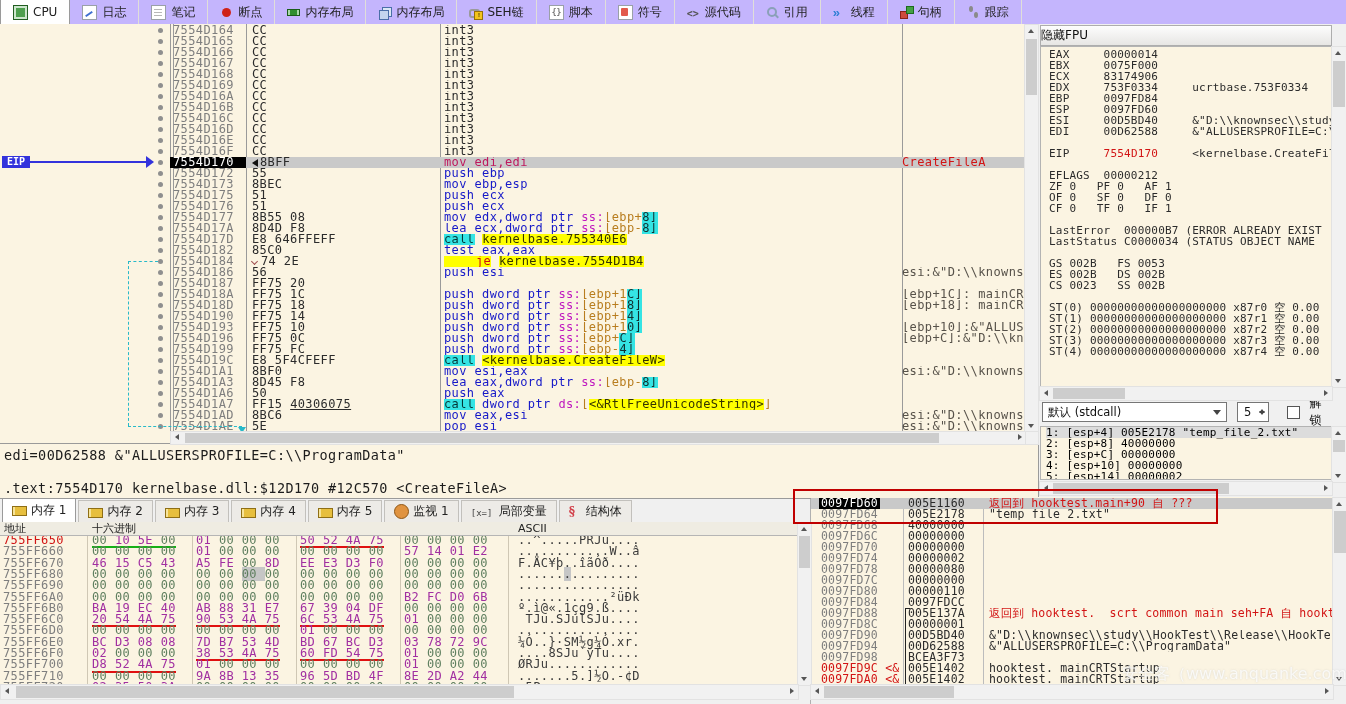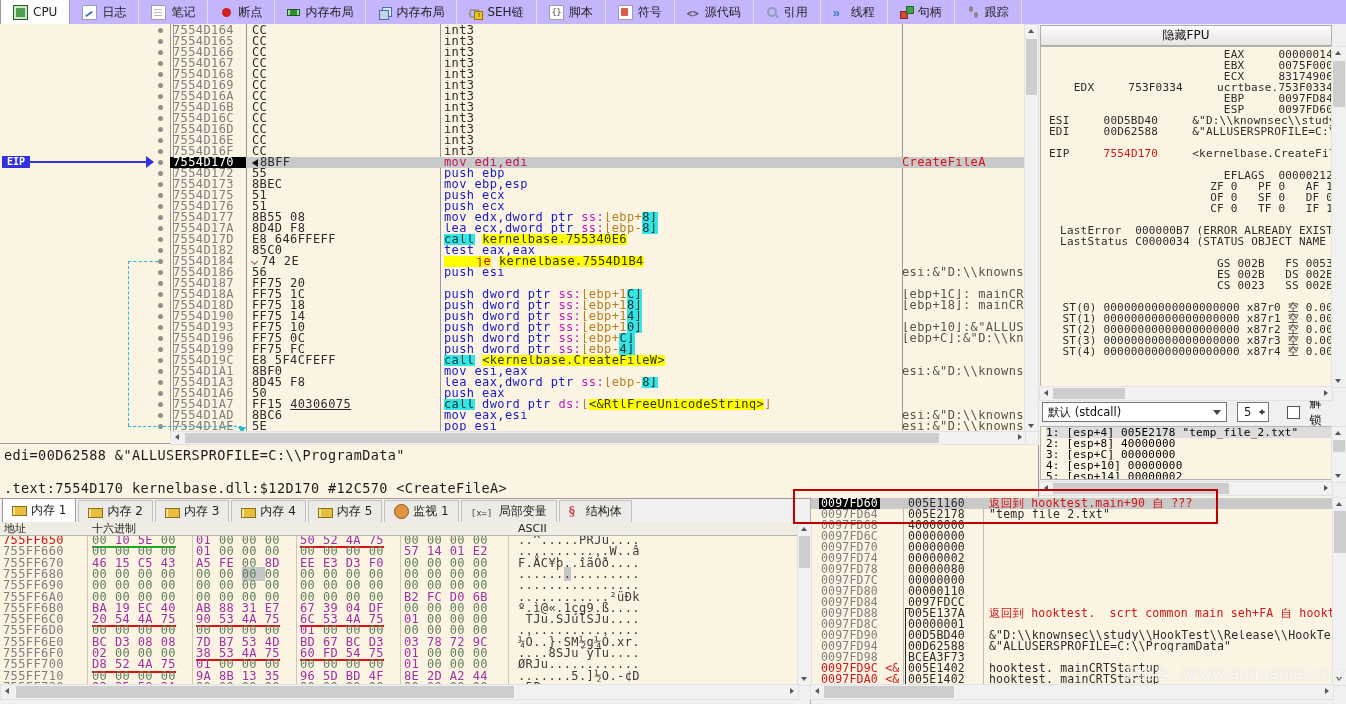--- a/index.html
+++ b/index.html
@@ -84,25 +84,25 @@
   .info { position:absolute; left:0; top:443px; width:1038px; height:54px; background:#fbf4e2;
           border-top:1px solid #9a9a9a; border-bottom:1px solid #9a9a9a; z-index:2; }
   .info .l1 { position:absolute; left:4px; top:3px;  font-size:13.5px; letter-spacing:0.4px; color:#1c1c1c; white-space:pre; }
   .info .l2 { position:absolute; left:4px; top:36px; font-size:13.5px; letter-spacing:0.4px; color:#1c1c1c; white-space:pre; }
 
   
   .rp { position:absolute; left:1038px; top:24px; width:308px; height:473px; background:#f0f0f0;
         border-left:1px solid #9a9a9a; border-bottom:1px solid #9a9a9a; }
   .fpu-btn { position:absolute; left:1px; top:1px; width:290px; height:19px;
              background:linear-gradient(#fdfdfd,#e7e6e4); border:1px solid #adadad;
-             text-align:center; font-size:12px; line-height:19px; color:#111; }
+             text-align:left; font-size:12px; line-height:19px; color:#111; }
   .regs { position:absolute; left:1px; top:22px; width:284px; height:338px; background:#fbf4e2;
           border:1px solid #b3b3b3; padding:2px 0 0 8px; overflow:hidden; }
   .rline { height:11px; line-height:11px; white-space:pre; font-size:11px; letter-spacing:0.2px;
-           font-family:"DejaVu Sans Mono",monospace; overflow:hidden;text-align:right; }
+           font-family:"DejaVu Sans Mono",monospace; overflow:hidden; }
   .convrow { position:absolute; left:1px; top:376px; width:291px; height:24px; display:flex;
              align-items:center; gap:10px; padding-left:2px; }
   .combo { width:182px; height:18px; background:#fff; border:1px solid #767676; font-size:11.5px;
            line-height:18px; padding-left:5px; position:relative; color:#111; }
   .combo::after { content:""; position:absolute; right:5px; top:7px; border:4px solid transparent; border-top:5px solid #444; }
   .spin { width:24px; height:18px; background:#fff; border:1px solid #767676; position:relative;
           font-size:11.5px; line-height:18px; padding-left:6px; color:#111; }
   .spin::before { content:""; position:absolute; right:3px; top:3px; border:3px solid transparent; border-bottom:4px solid #444; }
   .spin::after  { content:""; position:absolute; right:3px; bottom:3px; border:3px solid transparent; border-top:4px solid #444; }
   .chk { width:11px; height:11px; background:#fff; border:1px solid #555; margin-left:8px; flex:none; }

